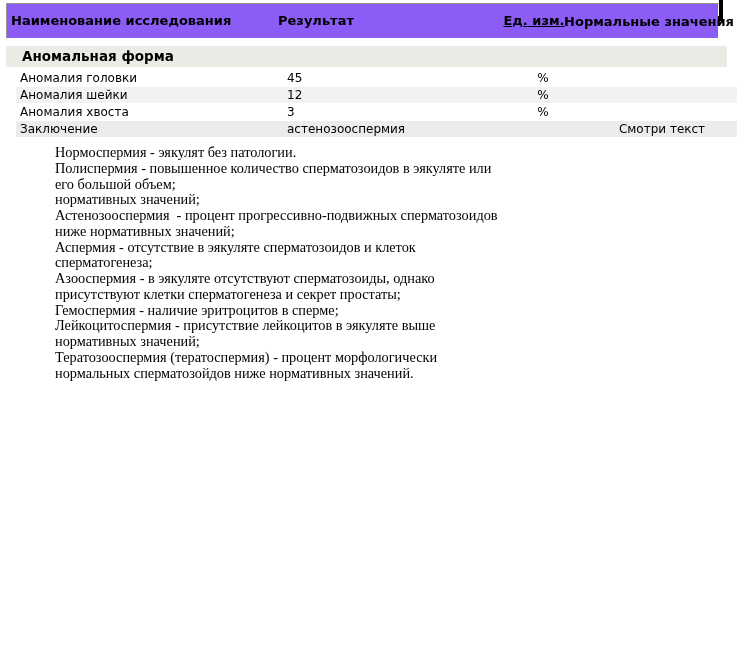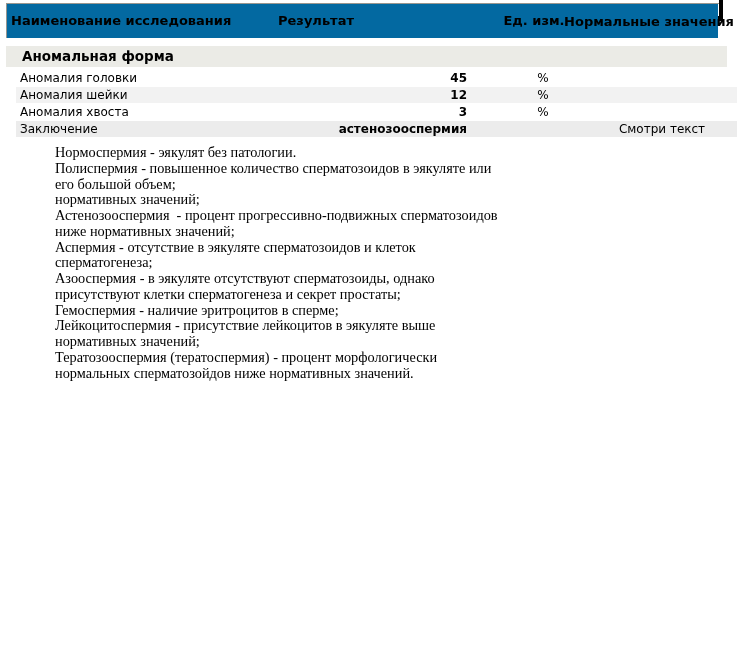--- a/index.html
+++ b/index.html
@@ -22,29 +22,29 @@
   }
   .corner-mark-v{
     position:absolute;left:719px;top:0;width:4px;height:21px;background:#000;
   }
   .corner-mark-h{
     position:absolute;left:712px;top:16px;width:11px;height:5px;background:#000;
   }
   
   .header-row{
     position:absolute;left:7px;top:4px;width:711px;height:34px;
-    background:#0369a1;
+    background:#8b5cf6;
   }
   .header-row .cell{
     position:absolute;top:0;height:34px;line-height:34px;
     font-weight:bold;font-size:13px;white-space:nowrap;
   }
   .cell-name-h{left:4px;}
   .cell-result-h{left:271px;width:180px;}
-  .cell-unit-h{left:477px;width:100px;text-align:center;}
+  .cell-unit-h{left:477px;width:100px;text-align:center;text-decoration:underline;}
   .cell-normal-h{
     left:572px;width:140px;height:34px !important;
     line-height:15px !important;
     display:flex;align-items:center;justify-content:center;text-align:center;
   }
   
   .section-row{
     position:absolute;left:6px;top:46px;width:721px;height:21px;
     background:#ebebe6;
   }
@@ -58,21 +58,21 @@
     font-size:12px;
   }
   .data-row .cell{
     position:absolute;top:0;height:16px;line-height:16px;white-space:nowrap;
   }
   .row-0{top:70px;background:#ffffff;}
   .row-1{top:87px;background:#f2f2f2;}
   .row-2{top:104px;background:#ffffff;}
   .row-3{top:121px;background:#ececec;}
   .cell-name{left:4px;}
-  .cell-result{left:271px;width:180px;text-align:right;font-weight:bold;}
+  .cell-result{left:271px;width:180px;text-align:left;font-weight:normal;}
   .cell-unit{left:477px;width:100px;text-align:center;}
   .cell-normal{left:576px;width:140px;text-align:center;}
   
   .notes{
     position:absolute;left:55px;top:145px;width:470px;
     font-family:"Liberation Serif","DejaVu Serif",serif;
     font-size:14.3px;color:#000;
   }
   .note-line{
     height:15.75px;line-height:15.75px;white-space:pre;

